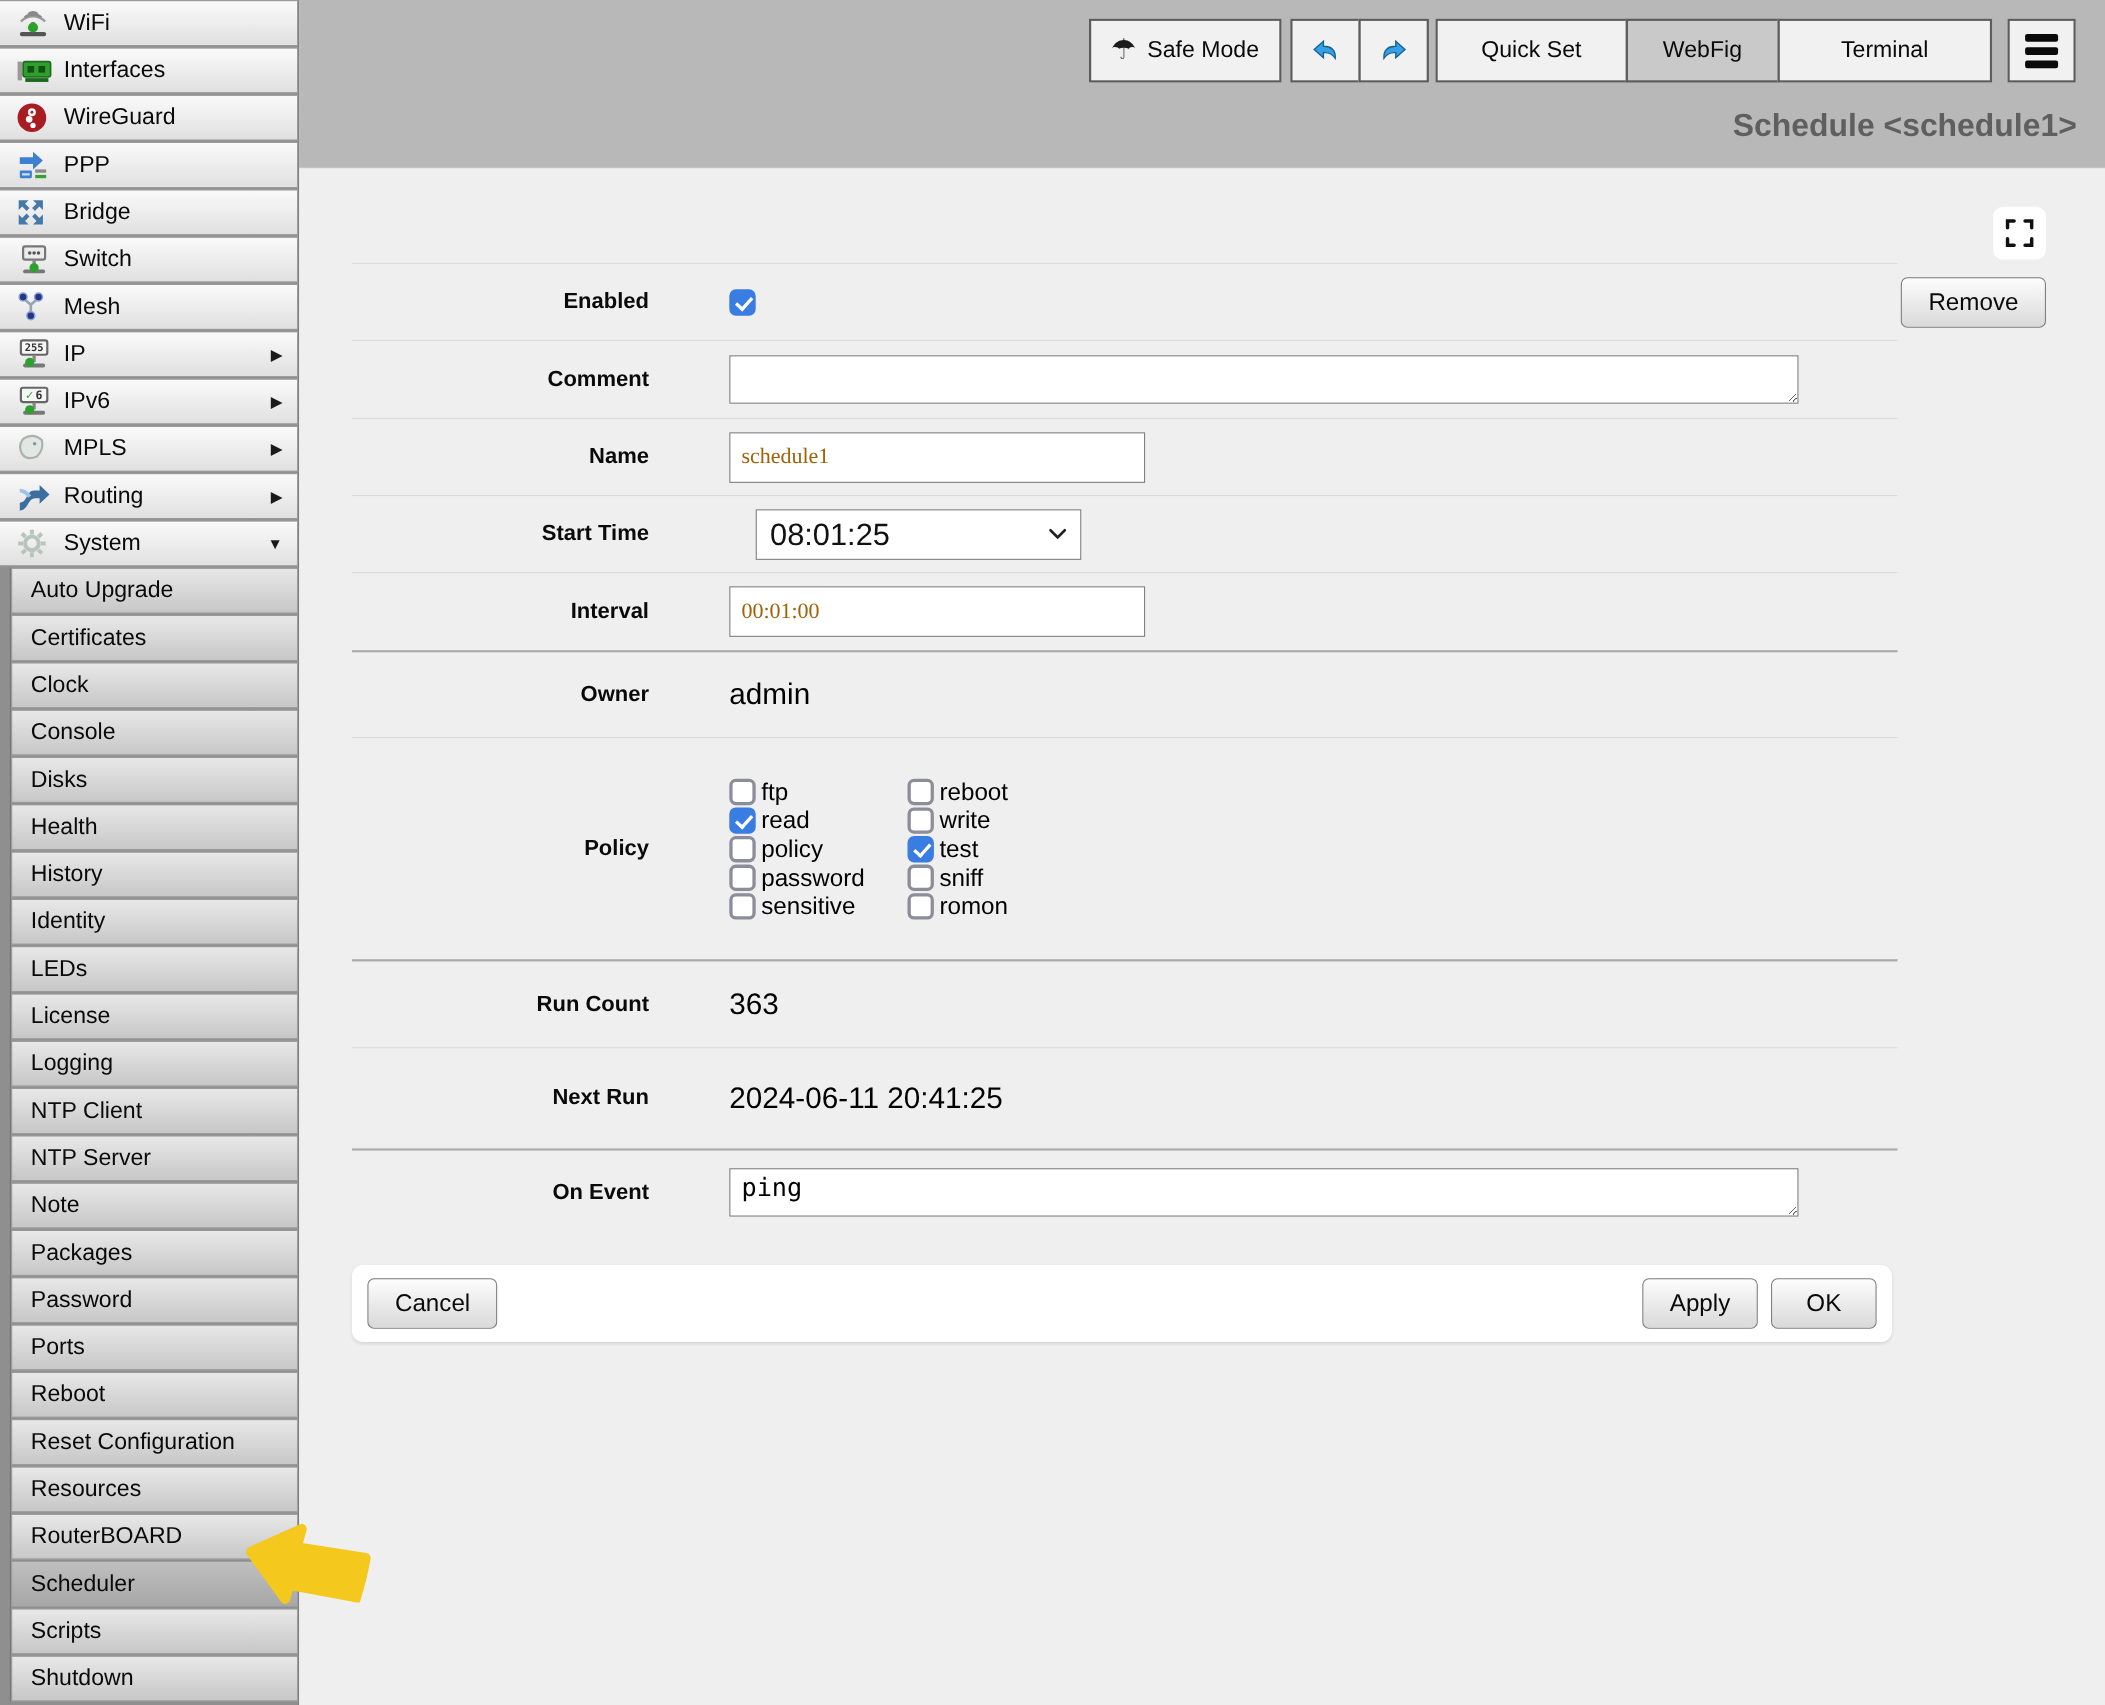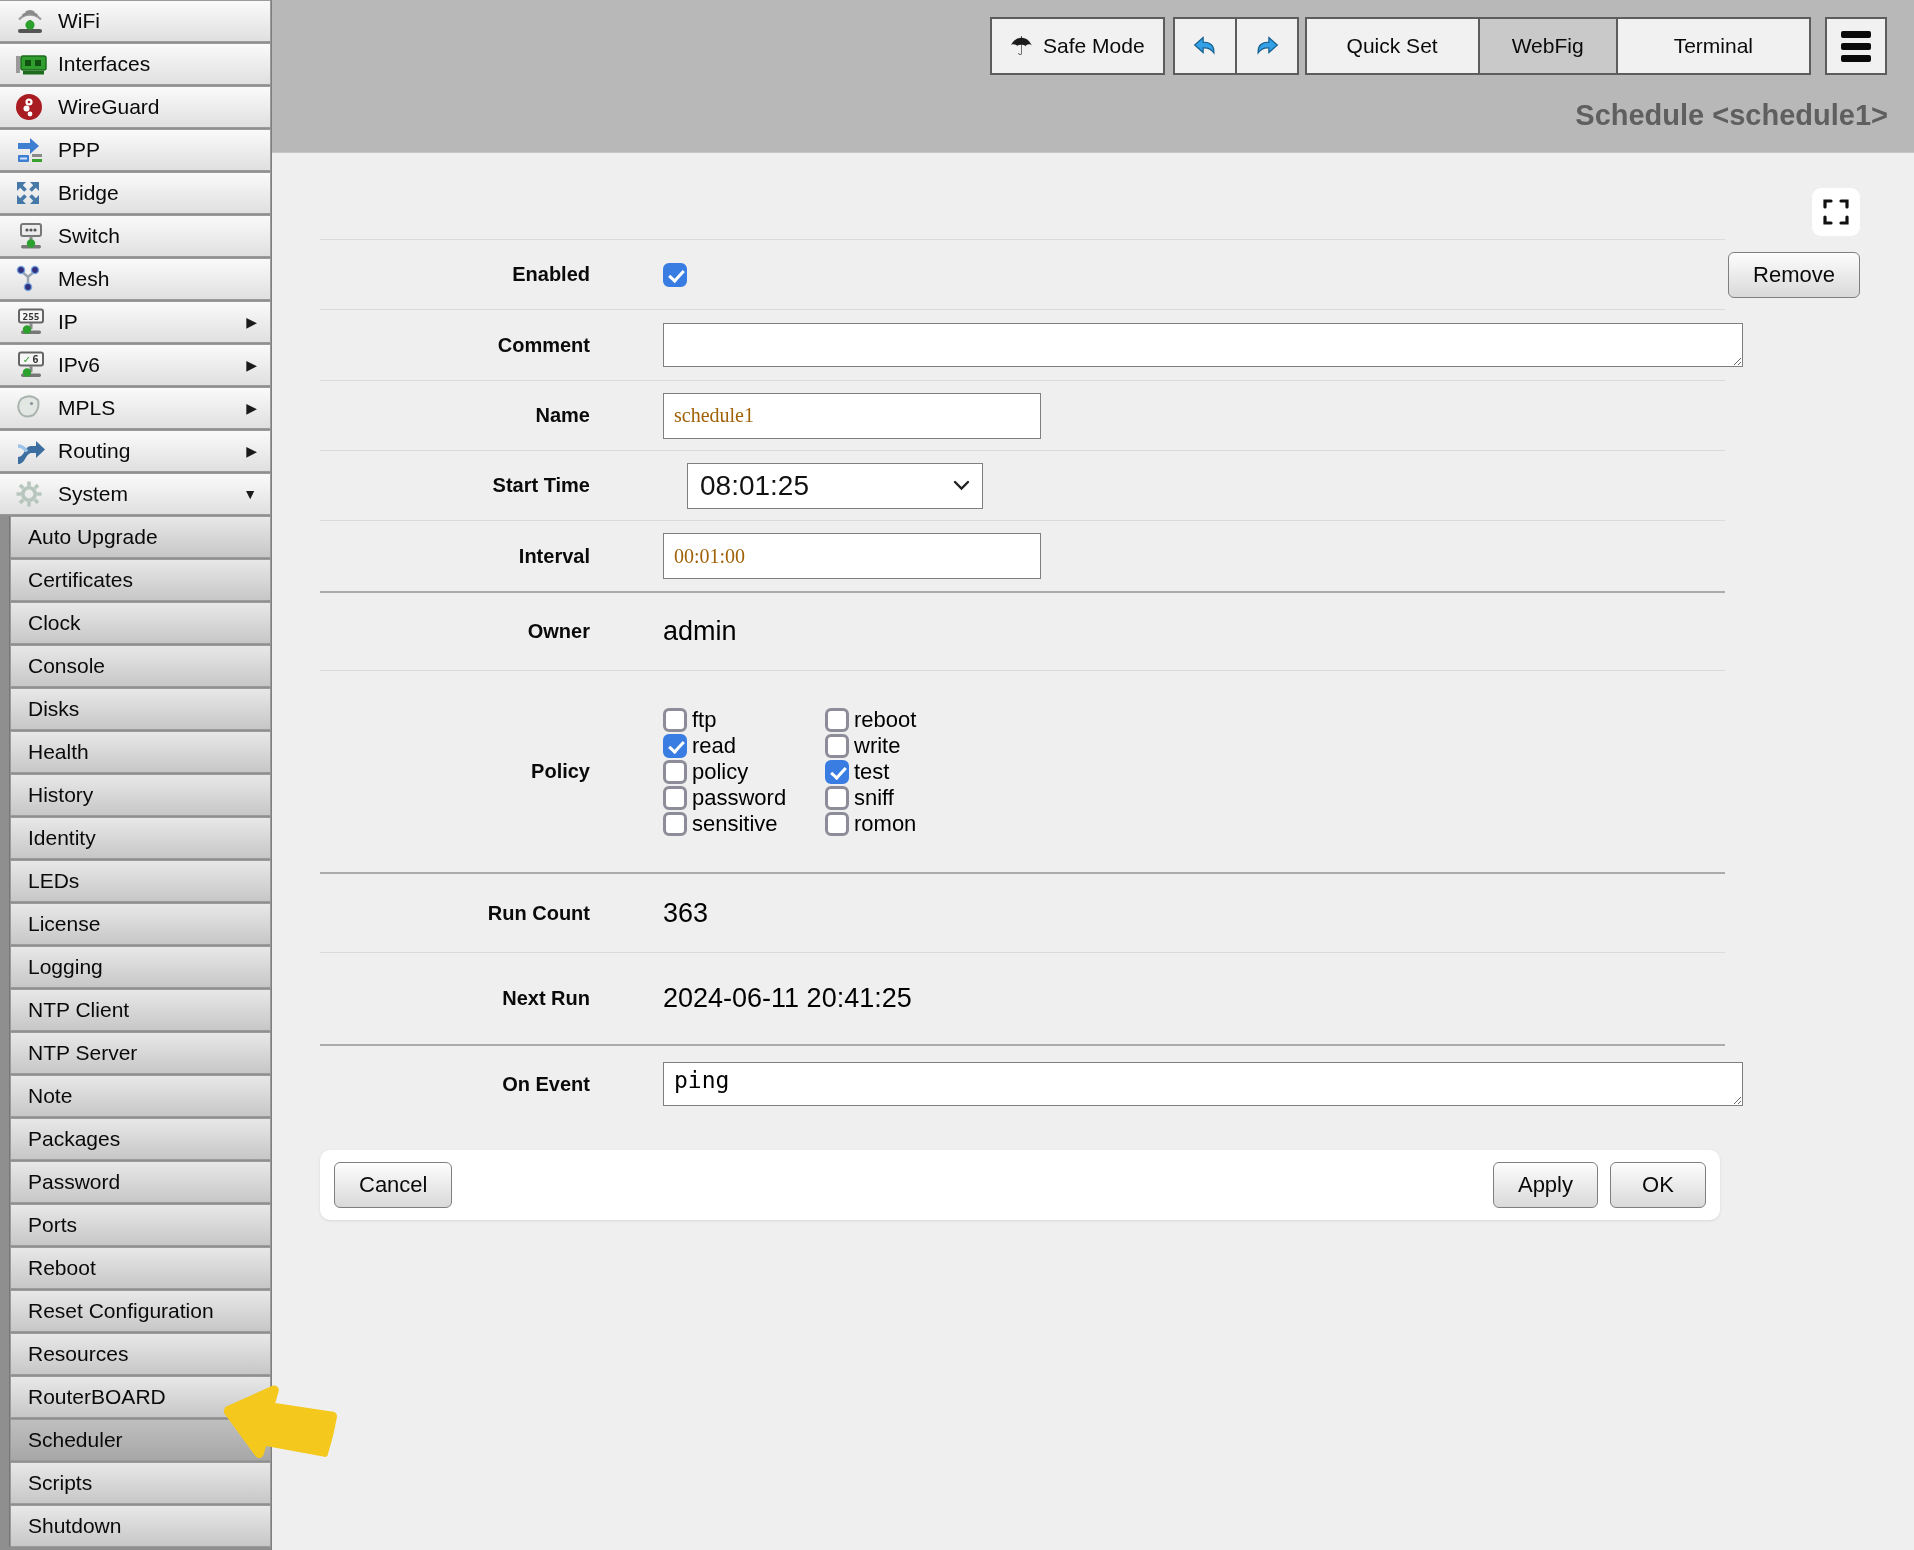--- a/index.html
+++ b/index.html
@@ -35,21 +35,21 @@
   .remove-btn{position:absolute;top:99px;right:54px;}
   .form{margin-left:48px;width:1405px;padding-top:86px;}
   .row{display:flex;align-items:center;border-top:1px solid #dbdbdb;box-sizing:border-box;}
   .row.strong{border-top:2px solid #ababab;}
   .lbl{flex:0 0 270px;text-align:right;font-weight:bold;font-size:20px;color:#0a0a0a;}
   .fld{margin-left:73px;flex:1;display:flex;align-items:center;}
   .val{font-size:27px;color:#000;}
   .txt{height:46px;border:1px solid #7f7f7f;font-size:20px;padding:0 10px;font-family:Liberation Serif, serif;box-sizing:border-box;background:#fff;color:#a16207;}
   .w378{width:378px;}
   .selectbox{width:296px;height:46px;background:#fff;border:1px solid #7f7f7f;box-sizing:border-box;display:flex;align-items:center;justify-content:space-between;padding:0 12px;font-size:28px;cursor:pointer;margin-left:24px;}
-  .txta{width:1080px;height:44px;border:1px solid #7f7f7f;font-size:22px;padding:4px 10px;box-sizing:border-box;background:#fff;resize:both;font-family:"Liberation Sans",sans-serif;}
+  .txta{width:972px;height:44px;border:1px solid #7f7f7f;font-size:22px;padding:4px 10px;box-sizing:border-box;background:#fff;resize:both;font-family:"Liberation Sans",sans-serif;}
   .mono{font-family:"DejaVu Sans Mono",monospace;font-size:23px;}
   
   .cb{width:24px;height:24px;border:3px solid #8d8d99;border-radius:6px;background:#fff;box-sizing:border-box;position:relative;display:inline-block;flex:0 0 24px;cursor:pointer;}
   .cb.checked{background:#3a7de2;border-color:#3a7de2;}
   .cb.checked::after{content:"";position:absolute;left:6px;top:1px;width:6px;height:12px;border:solid #fff;border-width:0 3.5px 3.5px 0;transform:rotate(42deg);}
   .policy-grid{display:grid;grid-template-columns:162px 190px;}
   .pol-item{display:flex;align-items:center;cursor:pointer;}
   .pol-label{font-size:22px;margin-left:5px;color:#000;}
   
   .h70{height:70px;} .h71{height:71px;} .h79{height:79px;} .h202{height:202px;} .h80{height:80px;} .h72{height:92px;} .h78{height:78px;}

